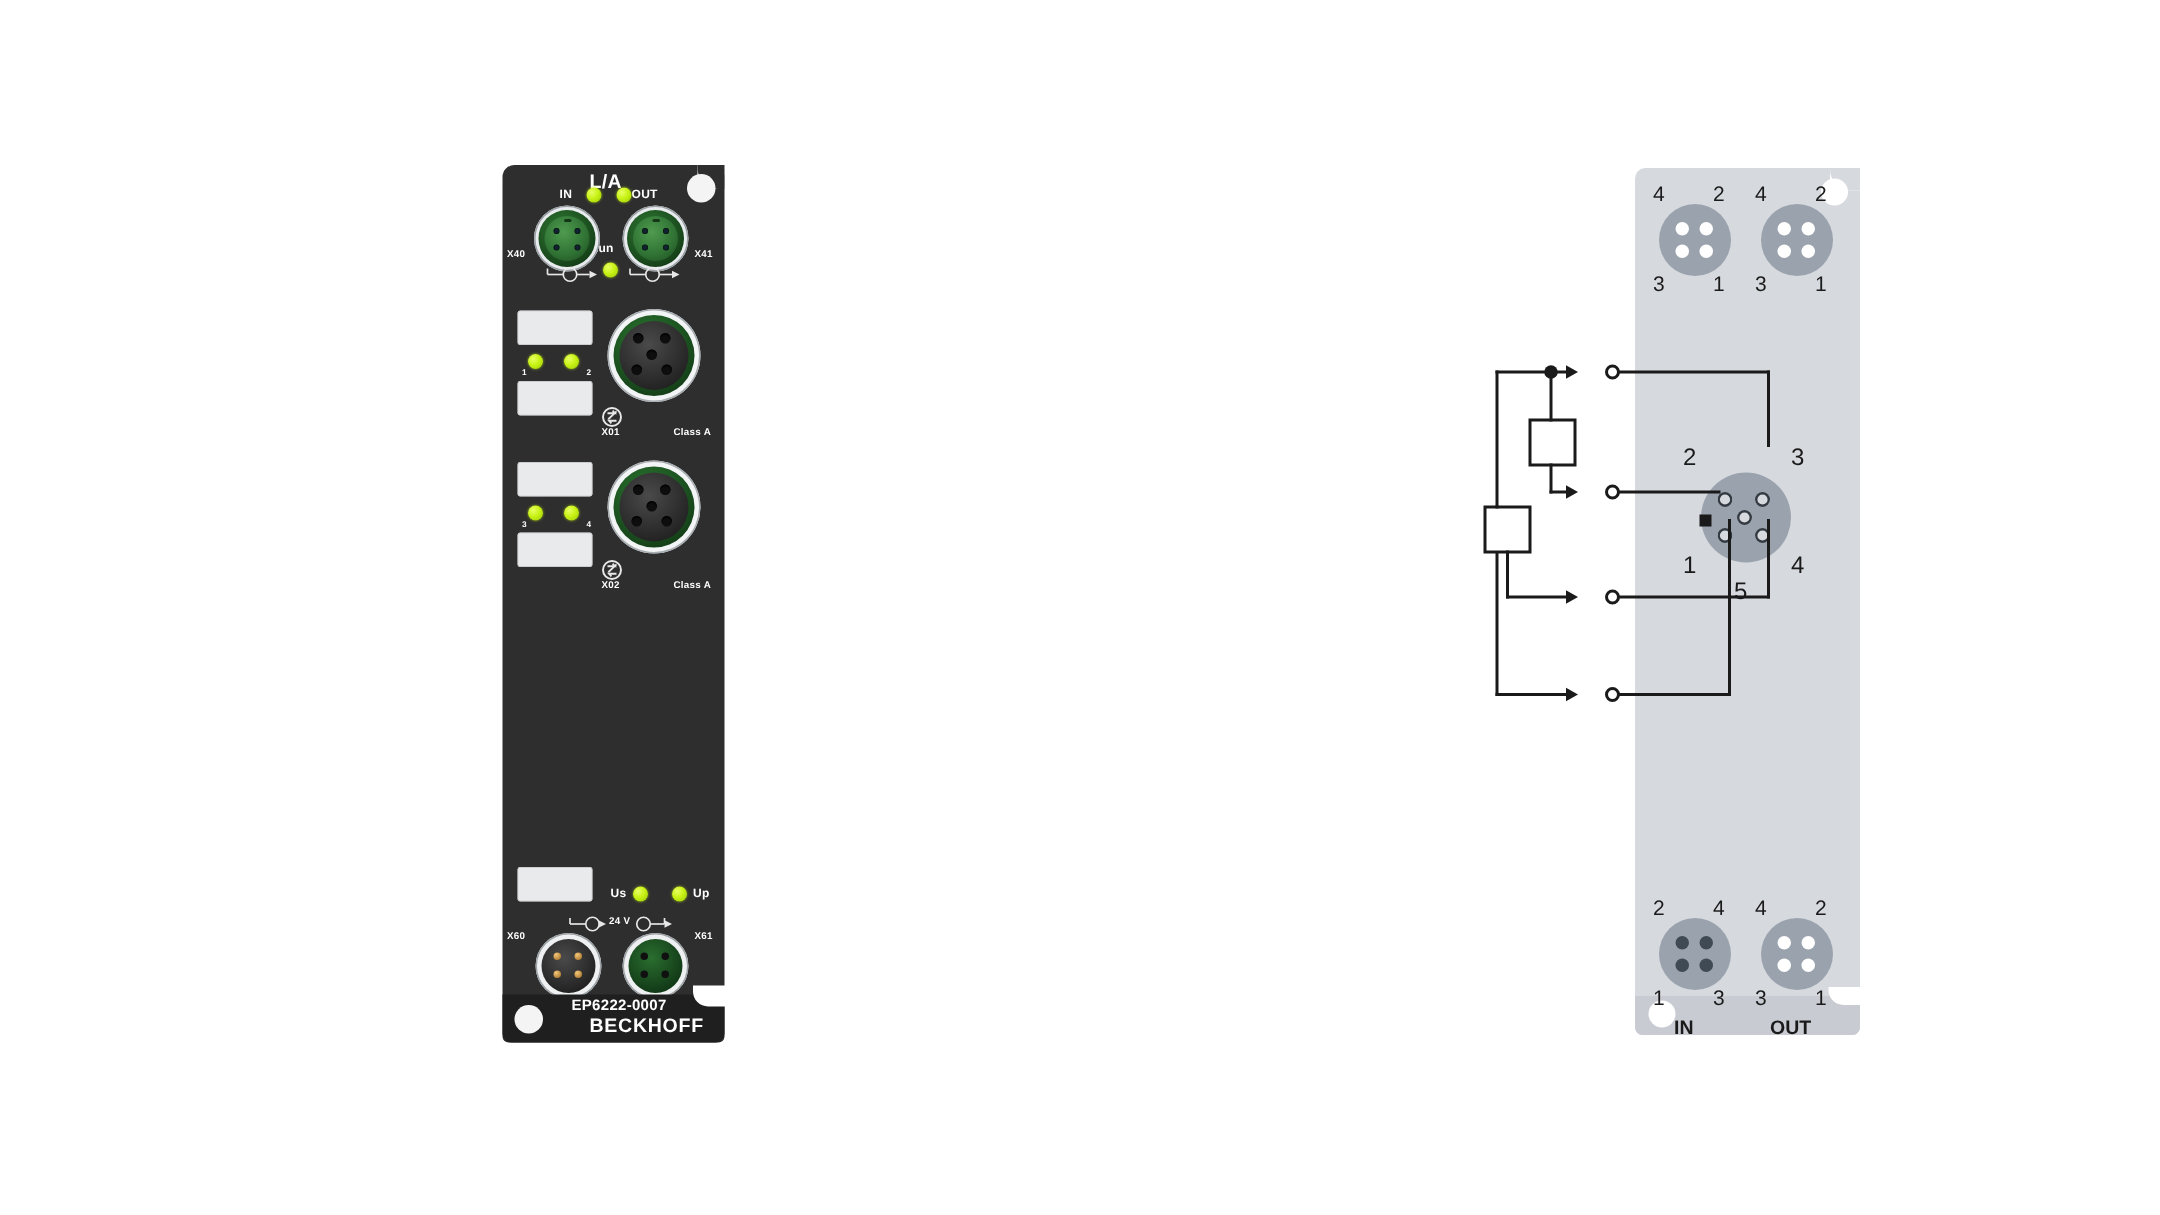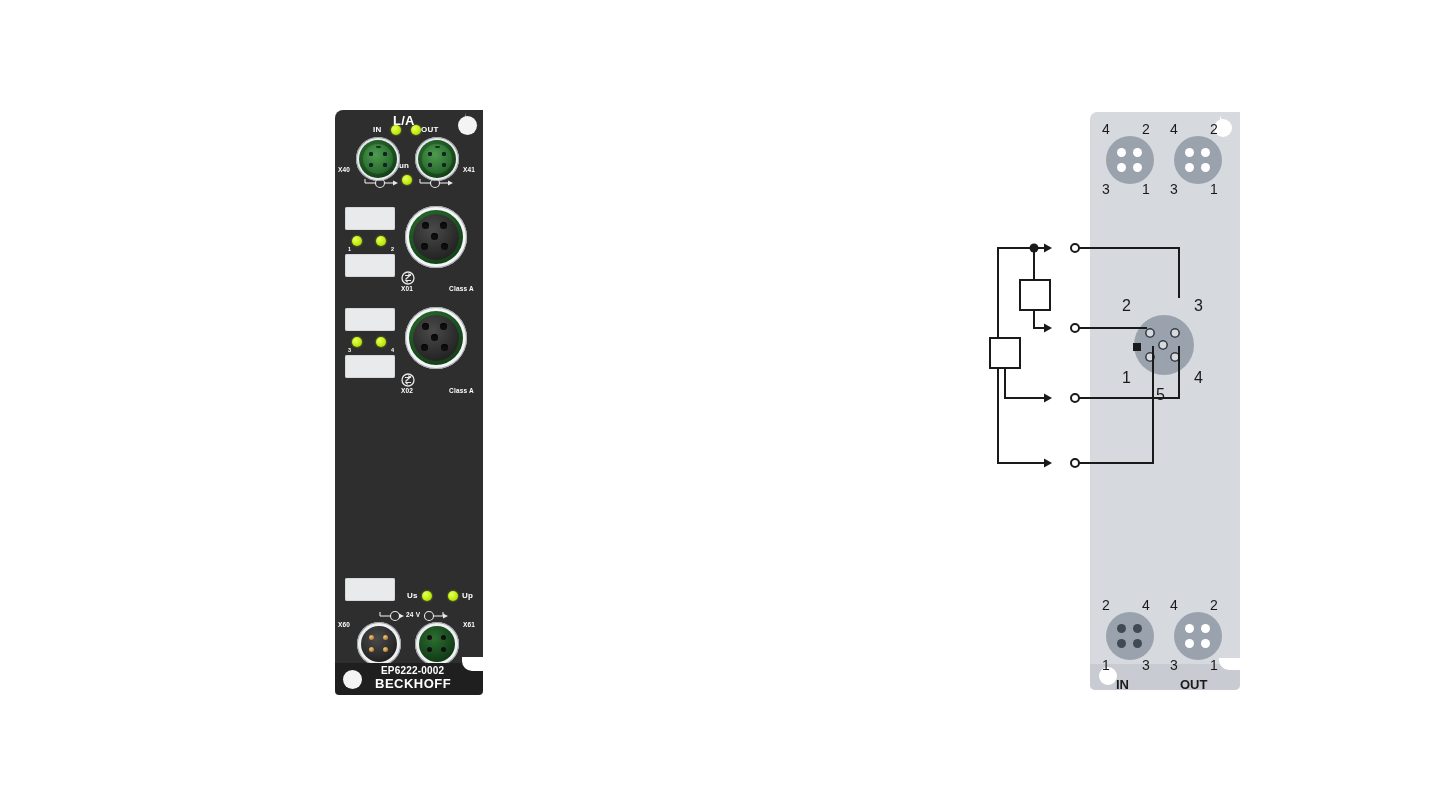--- a/index.html
+++ b/index.html
@@ -325,22 +325,22 @@
       <div class="inner grn">
         <div class="hole" style="left:8px;top:9px;"></div>
         <div class="hole" style="left:22px;top:9px;"></div>
         <div class="hole" style="left:8px;top:21px;"></div>
         <div class="hole" style="left:22px;top:21px;"></div>
       </div>
     </div>
 
     <div class="dev-foot"></div>
     <div class="screw bl"></div>
-    <div class="lbl" style="left:46px;top:556px;font-size:10px;font-weight:bold;">EP6222-0002</div>
-    <div class="lbl" style="left:40px;top:567px;font-size:13px;font-weight:bold;letter-spacing:.5px;">BECKHOFF</div>
+    <div class="lbl" style="left:46px;top:556px;font-size:10px;font-weight:bold;">EP6222-0007</div>
+    <div class="lbl" style="left:58px;top:567px;font-size:13px;font-weight:bold;letter-spacing:.5px;">BECKHOFF</div>
   </div>
 
   <div class="diagram">
     <div class="panel">
       <div class="pnotch"></div>
       <div class="pfoot"></div>
     </div>
     <div class="pscrew tr"></div>
     <div class="pscrew bl"></div>
 

